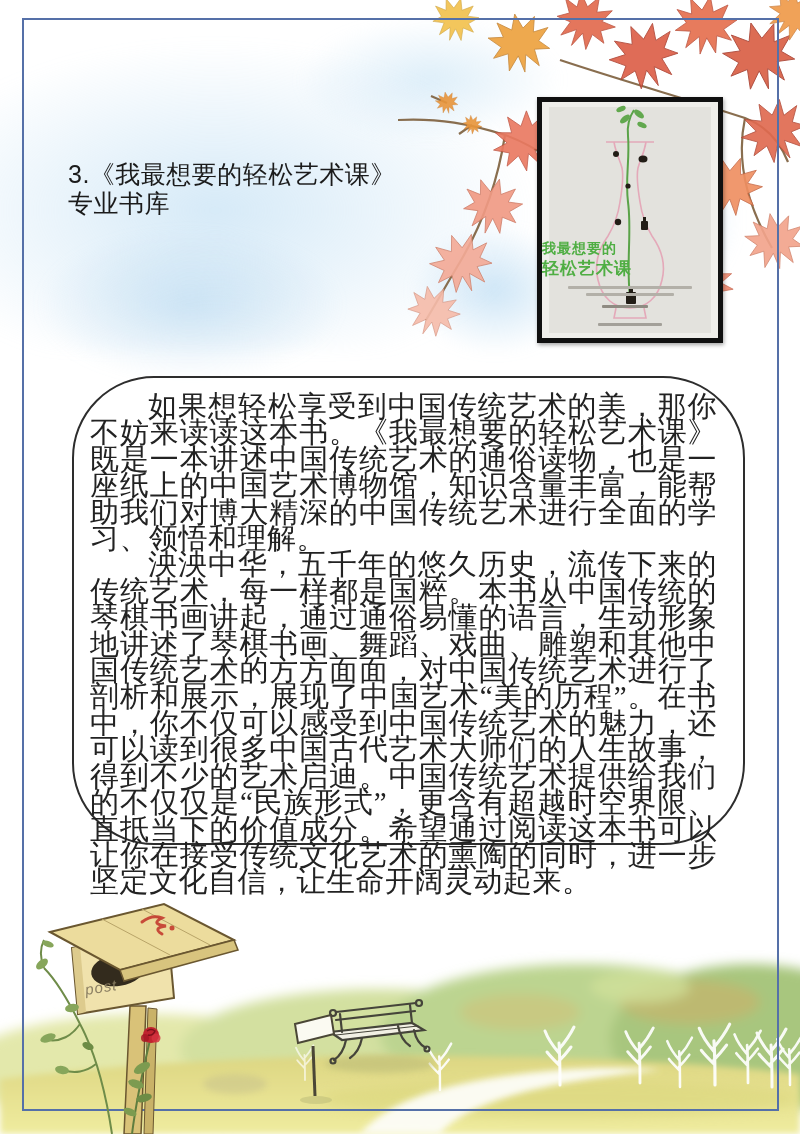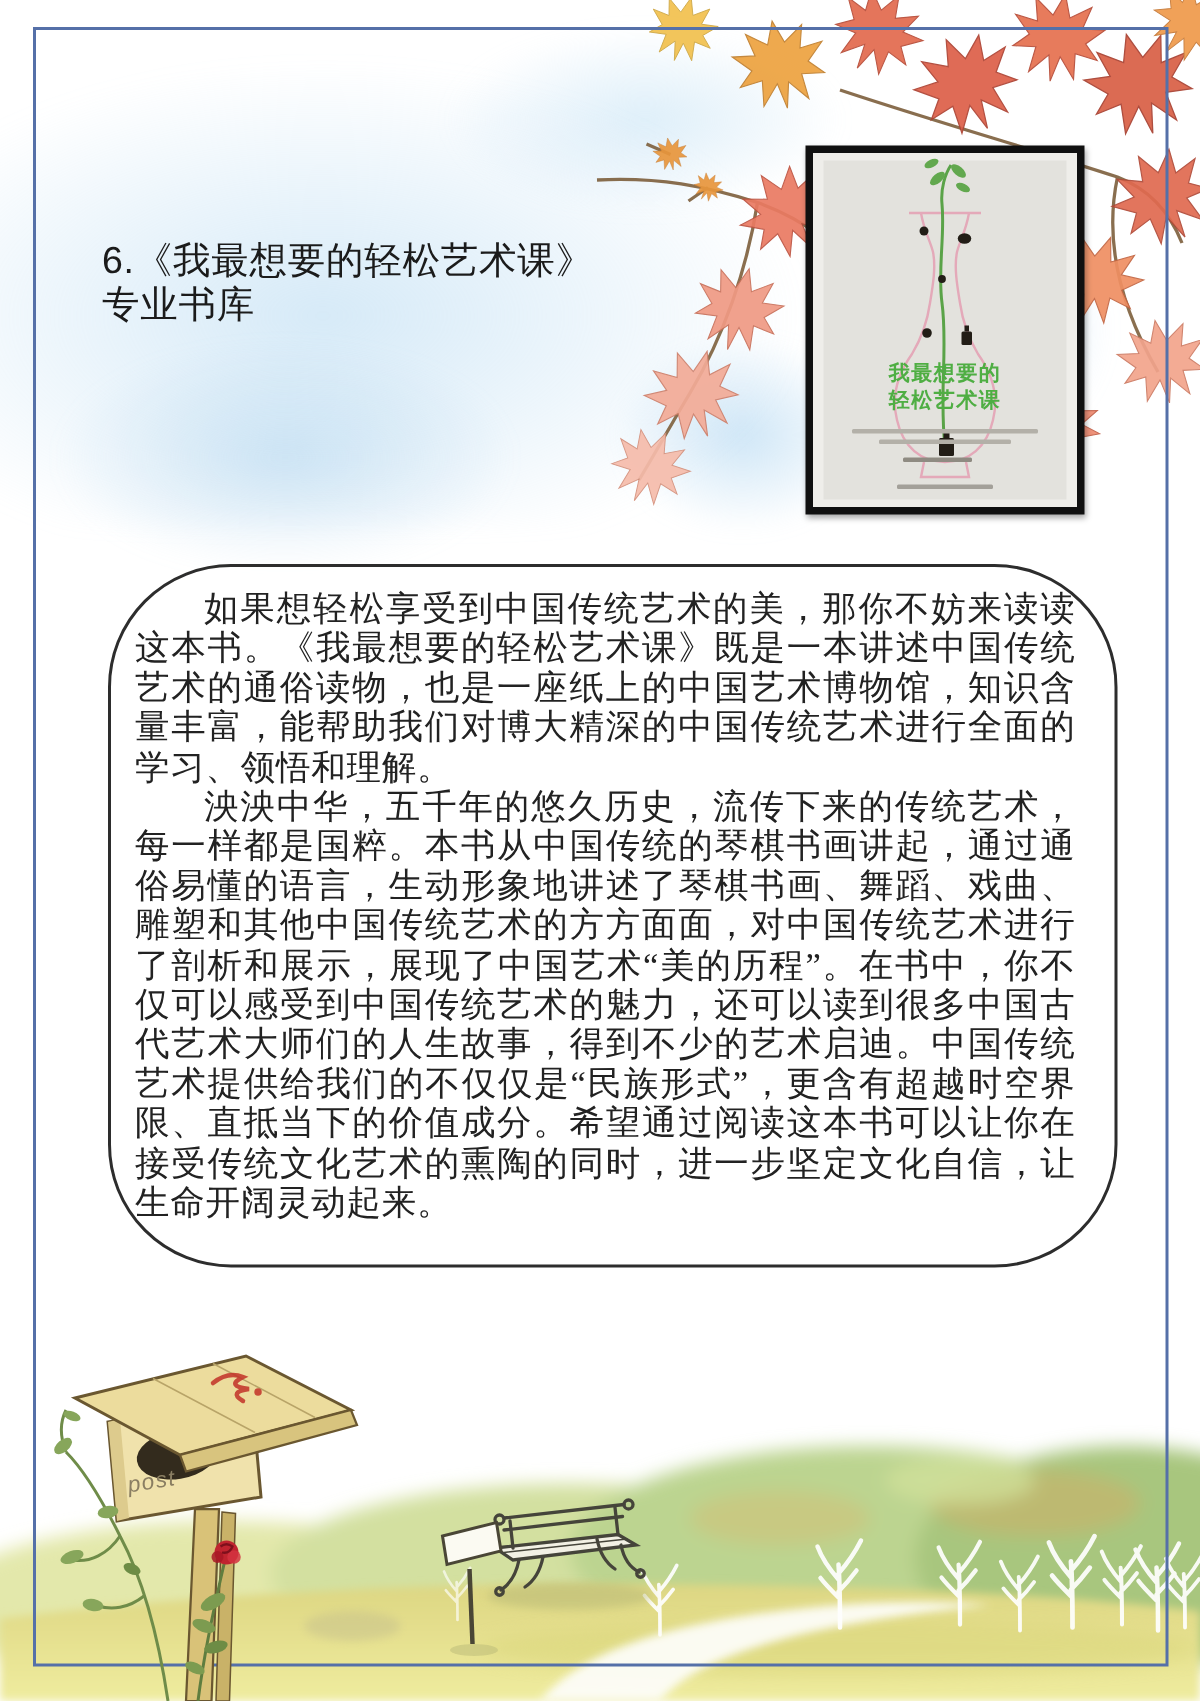--- a/index.html
+++ b/index.html
@@ -27,36 +27,36 @@
   
   .leaves-svg{left:0;top:0;width:800px;height:360px;z-index:5;}
   .scene-svg{left:0;top:884px;width:800px;height:250px;z-index:4;}
   .mailbox-svg{left:14px;top:888px;width:250px;height:246px;z-index:30;}
 
   
   .cover{left:537px;top:97px;width:186px;height:246px;background:#101010;padding:5px;
          box-sizing:border-box;z-index:10;box-shadow:1px 2px 4px rgba(0,0,0,.35);}
   .cover-inner{position:relative;width:100%;height:100%;
          background:linear-gradient(160deg,#f2f1ee 0%,#e4e3df 40%,#d7d6d1 100%);overflow:hidden;}
-  .cover-title{position:absolute;left:0;top:138px;width:100%;text-align:center;
+  .cover-title{position:absolute;left:0;top:138px;width:100%;
          color:#4fae43;font-weight:bold;line-height:1.25;}
   .cover-title .t1{font-size:14px;letter-spacing:1px;}
-  .cover-title .t2{font-size:14px;letter-spacing:1px;}
+  .cover-title .t2{font-size:17px;letter-spacing:1px;}
   .cover-bar{position:absolute;background:#b3b0a8;height:3px;border-radius:1px;}
 
   
   .book-info{left:68px;top:160px;width:420px;z-index:12;color:#1b1b1b;font-size:25px;
              line-height:29px;letter-spacing:.5px;}
 
   
   .desc-box{left:72px;top:376px;width:673px;height:469px;border:2.5px solid #2d2d2d;
             border-radius:82px;box-sizing:border-box;z-index:12;background:rgba(255,255,255,.55);
             padding:15px 26px 0 16px;}
   .desc-box p{margin:0;text-indent:2em;font-family:"Liberation Serif",serif;color:#222222;
-            font-size:23px;line-height:26.4px;letter-spacing:.5px;text-align:justify;}
+            font-size:29px;line-height:26.4px;letter-spacing:.5px;text-align:justify;}
 </style>
 </head>
 <body>
 
 <div class="page">
 
   <div class="wash wash1"></div>
   <div class="wash wash2"></div>
   <div class="wash wash3"></div>
   <div class="wash wash4"></div>
@@ -127,21 +127,21 @@
         <div class="t2">轻松艺术课</div>
       </div>
       <div class="cover-bar" style="left:26px;top:184px;width:124px;"></div>
       <div class="cover-bar" style="left:44px;top:191px;width:88px;"></div>
       <div class="cover-bar" style="left:60px;top:203px;width:46px;background:#8f8b82;"></div>
       <div class="cover-bar" style="left:56px;top:221px;width:64px;background:#a3a099;"></div>
     </div>
   </div>
 
   <div class="abs book-info">
-    <div>6.《我最想要的轻松艺术课》</div>
+    <div>3.《我最想要的轻松艺术课》</div>
     <div>专业书库</div>
   </div>
 
   <div class="abs desc-box">
     <p>如果想轻松享受到中国传统艺术的美，那你不妨来读读这本书。《我最想要的轻松艺术课》既是一本讲述中国传统艺术的通俗读物，也是一座纸上的中国艺术博物馆，知识含量丰富，能帮助我们对博大精深的中国传统艺术进行全面的学习、领悟和理解。</p>
     <p>泱泱中华，五千年的悠久历史，流传下来的传统艺术，每一样都是国粹。本书从中国传统的琴棋书画讲起，通过通俗易懂的语言，生动形象地讲述了琴棋书画、舞蹈、戏曲、雕塑和其他中国传统艺术的方方面面，对中国传统艺术进行了剖析和展示，展现了中国艺术“美的历程”。在书中，你不仅可以感受到中国传统艺术的魅力，还可以读到很多中国古代艺术大师们的人生故事，得到不少的艺术启迪。中国传统艺术提供给我们的不仅仅是“民族形式”，更含有超越时空界限、直抵当下的价值成分。希望通过阅读这本书可以让你在接受传统文化艺术的熏陶的同时，进一步坚定文化自信，让生命开阔灵动起来。</p>
   </div>
 
   <svg class="abs scene-svg" viewBox="0 0 800 250">
     <defs>

